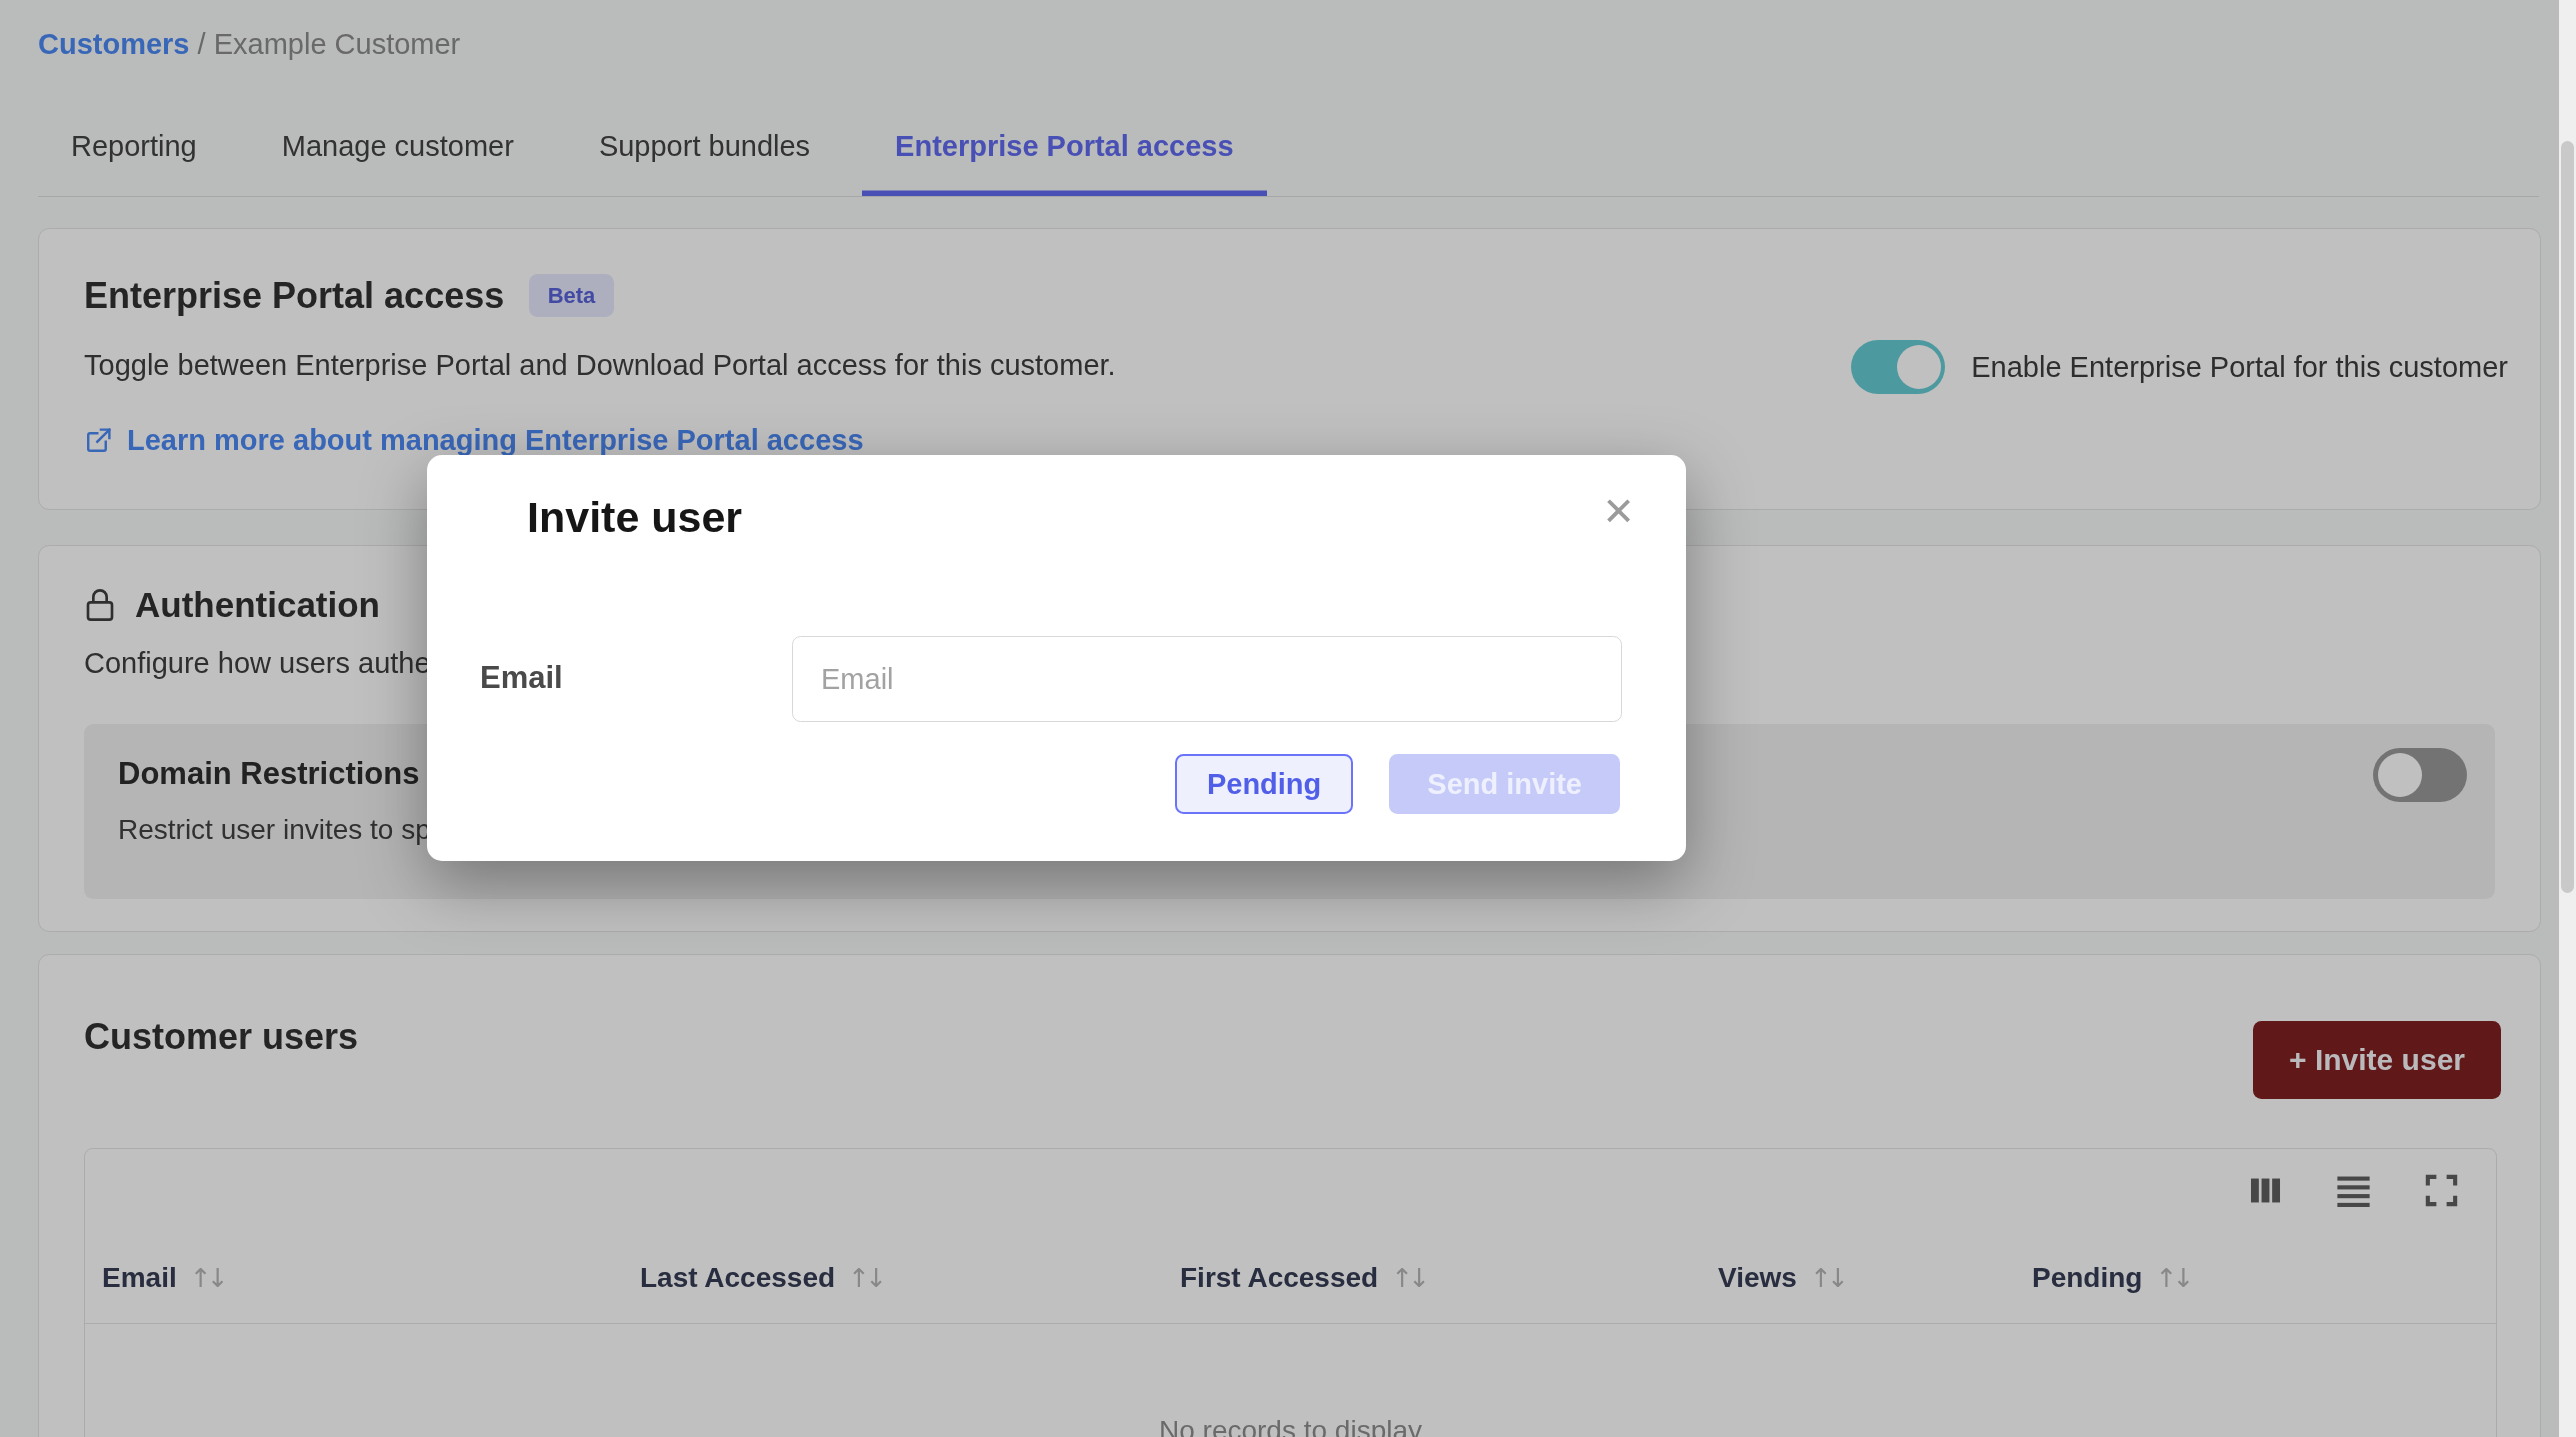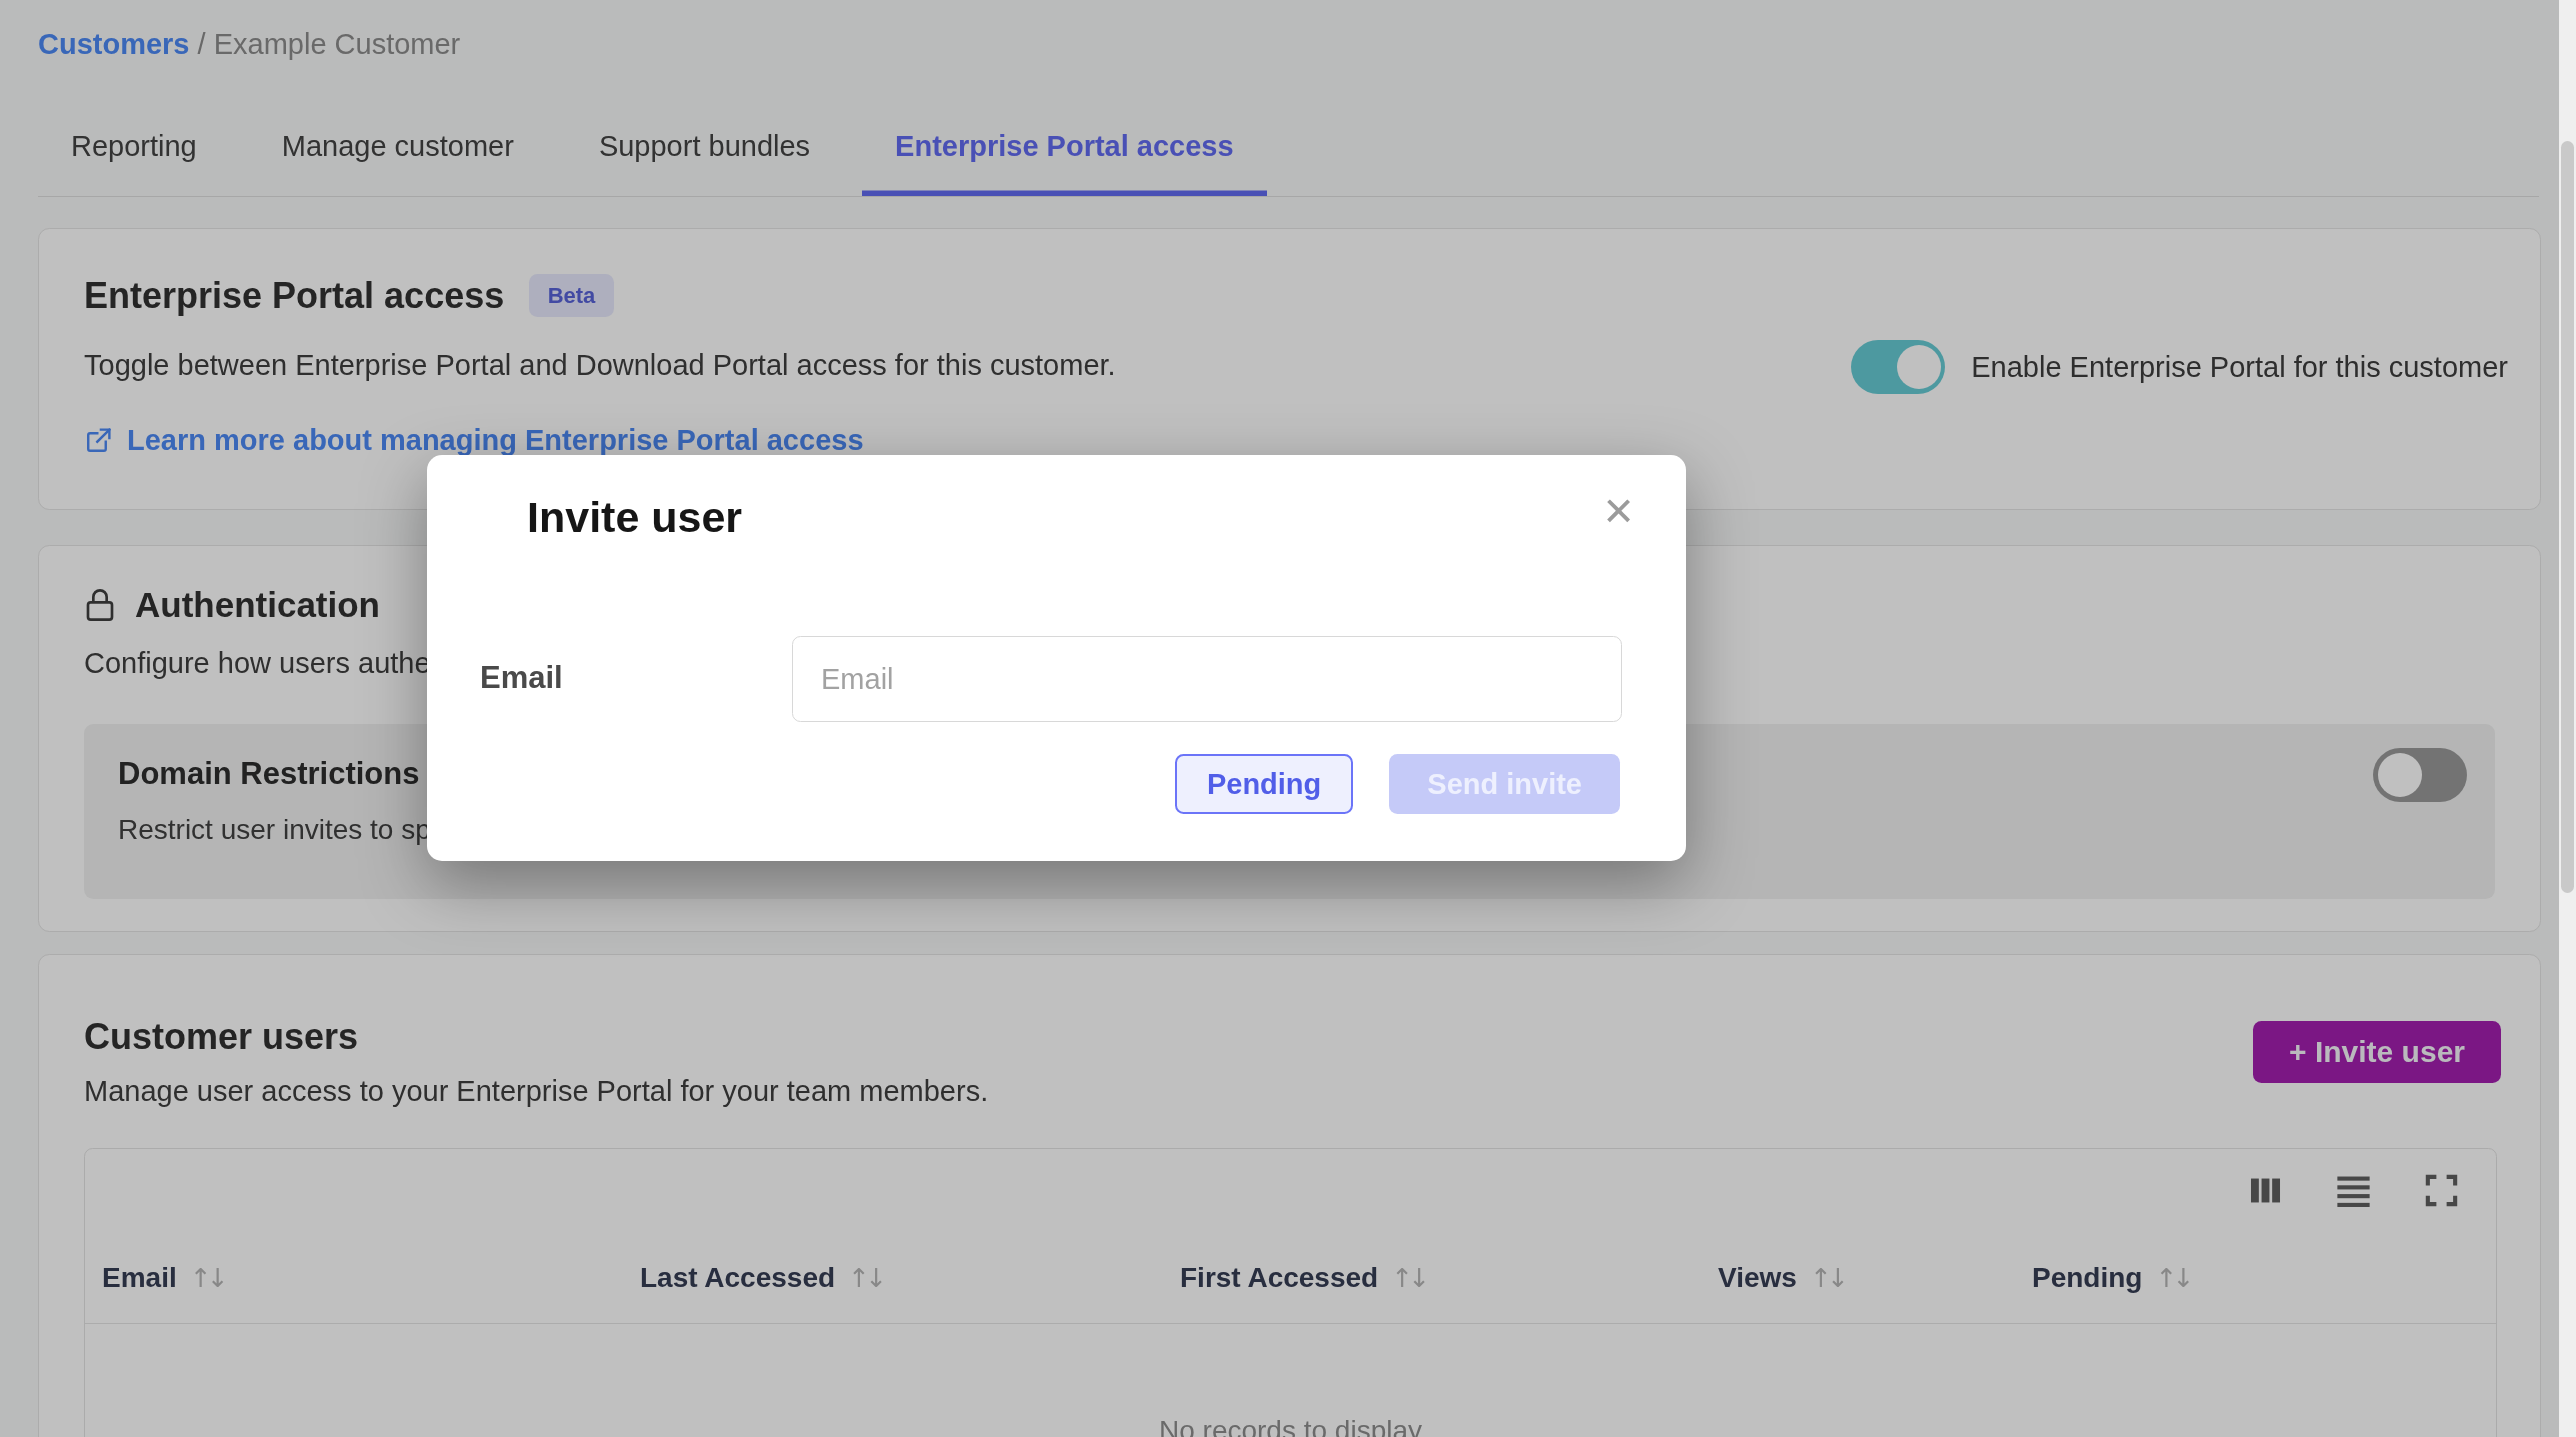--- a/index.html
+++ b/index.html
@@ -50,21 +50,21 @@
                 background:#f0f1f1;border-radius:9.4px;}
   .domain-title{position:absolute;left:34px;top:32px;font-size:31px;font-weight:bold;color:#2b2b2b;}
   .domain-desc{position:absolute;left:34px;top:90px;font-size:28px;color:#3e3e3e;white-space:nowrap;}
   .domain-toggle{position:absolute;right:28px;top:24.4px;}
 
   
   .card-users{left:38px;top:954px;width:2501px;height:512px;}
   .users-title{position:absolute;left:45px;top:53px;font-size:36px;font-weight:bold;color:#2e2e2e;margin-top:8px;}
   .users-desc{position:absolute;left:45px;top:120px;font-size:29px;color:#3c3c3c;}
   .invite-btn{position:absolute;right:39px;top:66px;height:62px;display:flex;align-items:center;
-              padding:0 36px;background:#a21caf;color:#f7f7fb;font-size:30px;font-weight:bold;
+              padding:8px 36px;background:#7f1d1d;color:#f7f7fb;font-size:30px;font-weight:bold;
               border-radius:8.5px;cursor:pointer;}
 
   
   .table-card{position:absolute;left:45px;top:193px;width:2411px;height:324px;
               background:#ffffff;border:1.9px solid #e3e3e3;border-radius:8.5px;}
   .table-toolbar{position:absolute;right:32px;top:19px;display:flex;gap:43px;}
   .tool-icon{width:45px;height:45px;display:flex;align-items:center;justify-content:center;
              color:#5c5c5c;cursor:pointer;}
   .table-header{position:absolute;left:0;right:0;top:83px;height:92px;display:flex;align-items:center;
                 border-bottom:1.9px solid #e4e4e4;padding-left:17px;box-sizing:border-box;
@@ -158,21 +158,20 @@
       <div class="domain-title">Domain Restrictions</div>
       <div class="domain-desc">Restrict user invites to specific email domains.</div>
       <div class="toggle off domain-toggle">
           <div class="knob"></div>
         </div>
     </div>
   </div>
 
   <div class="card card-users">
     <div class="users-title">Customer users</div>
-    <div class="users-desc">Manage user access to your Enterprise Portal for your team members.</div>
     <div class="invite-btn">+ Invite user</div>
 
     <div class="table-card">
       <div class="table-toolbar">
         <div class="tool-icon">
           <svg width="41" height="41" viewBox="0 0 24 24" fill="#5c5c5c">
             <rect x="3.5" y="5" width="4.6" height="14"></rect>
             <rect x="9.7" y="5" width="4.6" height="14"></rect>
             <rect x="15.9" y="5" width="4.6" height="14"></rect>
           </svg>

